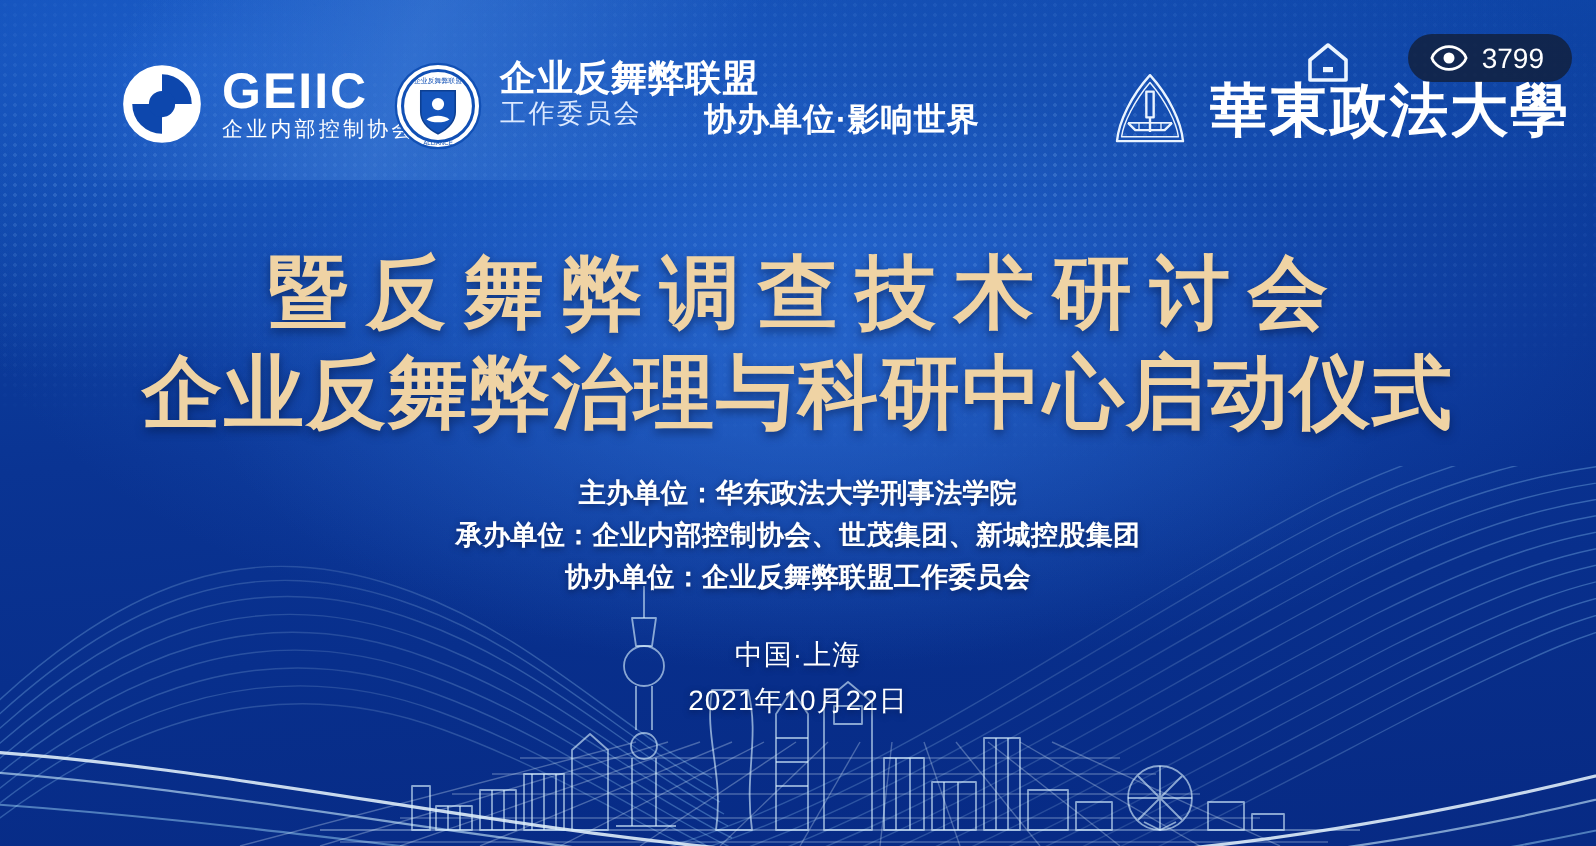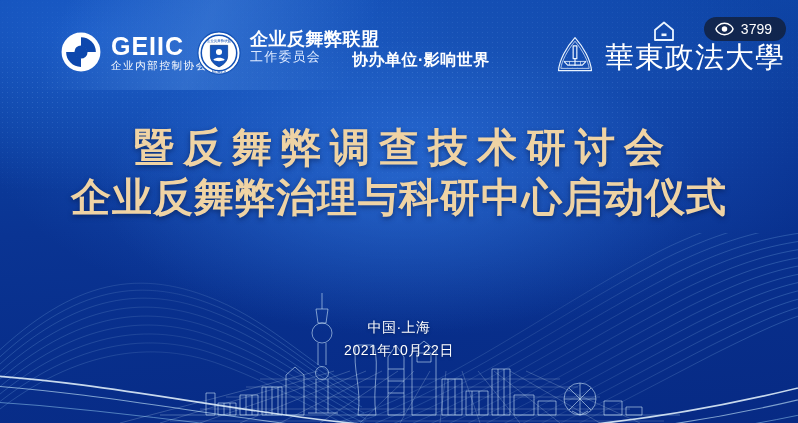--- a/index.html
+++ b/index.html
@@ -71,21 +71,21 @@
   .alliance-text { display: flex; flex-direction: column; gap: 2px; }
   .alliance-cn { color: #ffffff; font-size: 18px; font-weight: 700; letter-spacing: .5px; line-height: 1; }
   .alliance-sub { color: #dce9ff; font-size: 13px; letter-spacing: 1.2px; line-height: 1; }
 
   .slogan {
     position: absolute; left: 352px; top: 50px;
     color: #ffffff; font-size: 16px; font-weight: 700; letter-spacing: .5px;
     white-space: nowrap;
   }
 
-  .logo-ecupl { position: absolute; left: 553px; top: 33px; display: flex; align-items: flex-end; gap: 8px; }
+  .logo-ecupl { position: absolute; left: 553px; top: 33px; display: flex; align-items: center; gap: 8px; font-weight: bold; }
   .ecupl-crest { width: 44px; height: 44px; flex: 0 0 44px; }
   .ecupl-name { width: 182px; height: 40px; }
 
   .home-icon-wrap { position: absolute; left: 652px; top: 20px; width: 24px; height: 22px; }
 
   .view-badge {
     position: absolute; right: 12px; top: 17px;
     display: flex; align-items: center; gap: 7px;
     background: rgba(18,26,44,0.72);
     border-radius: 16px;
@@ -340,19 +340,30 @@
       </svg>
       <span class="view-count">3799</span>
     </div>
   </div>
 
   <div class="titles">
     <div class="title-line second">暨反舞弊调查技术研讨会</div>
     <div class="title-line first">企业反舞弊治理与科研中心启动仪式</div>
   </div>
 
+  <div class="orgs">
+    <div>
+      <div class="org-row">主办单位：华东政法大学刑事法学院</div>
+    </div>
+    <div>
+      <div class="org-row">承办单位：企业内部控制协会、世茂集团、新城控股集团</div>
+    </div>
+    <div>
+      <div class="org-row">协办单位：企业反舞弊联盟工作委员会</div>
+    </div>
+  </div>
 
   <div class="meta">
     <div class="meta-line">中国·上海</div>
     <div class="meta-line">2021年10月22日</div>
   </div>
 
 </div>
 
 </body></html>

